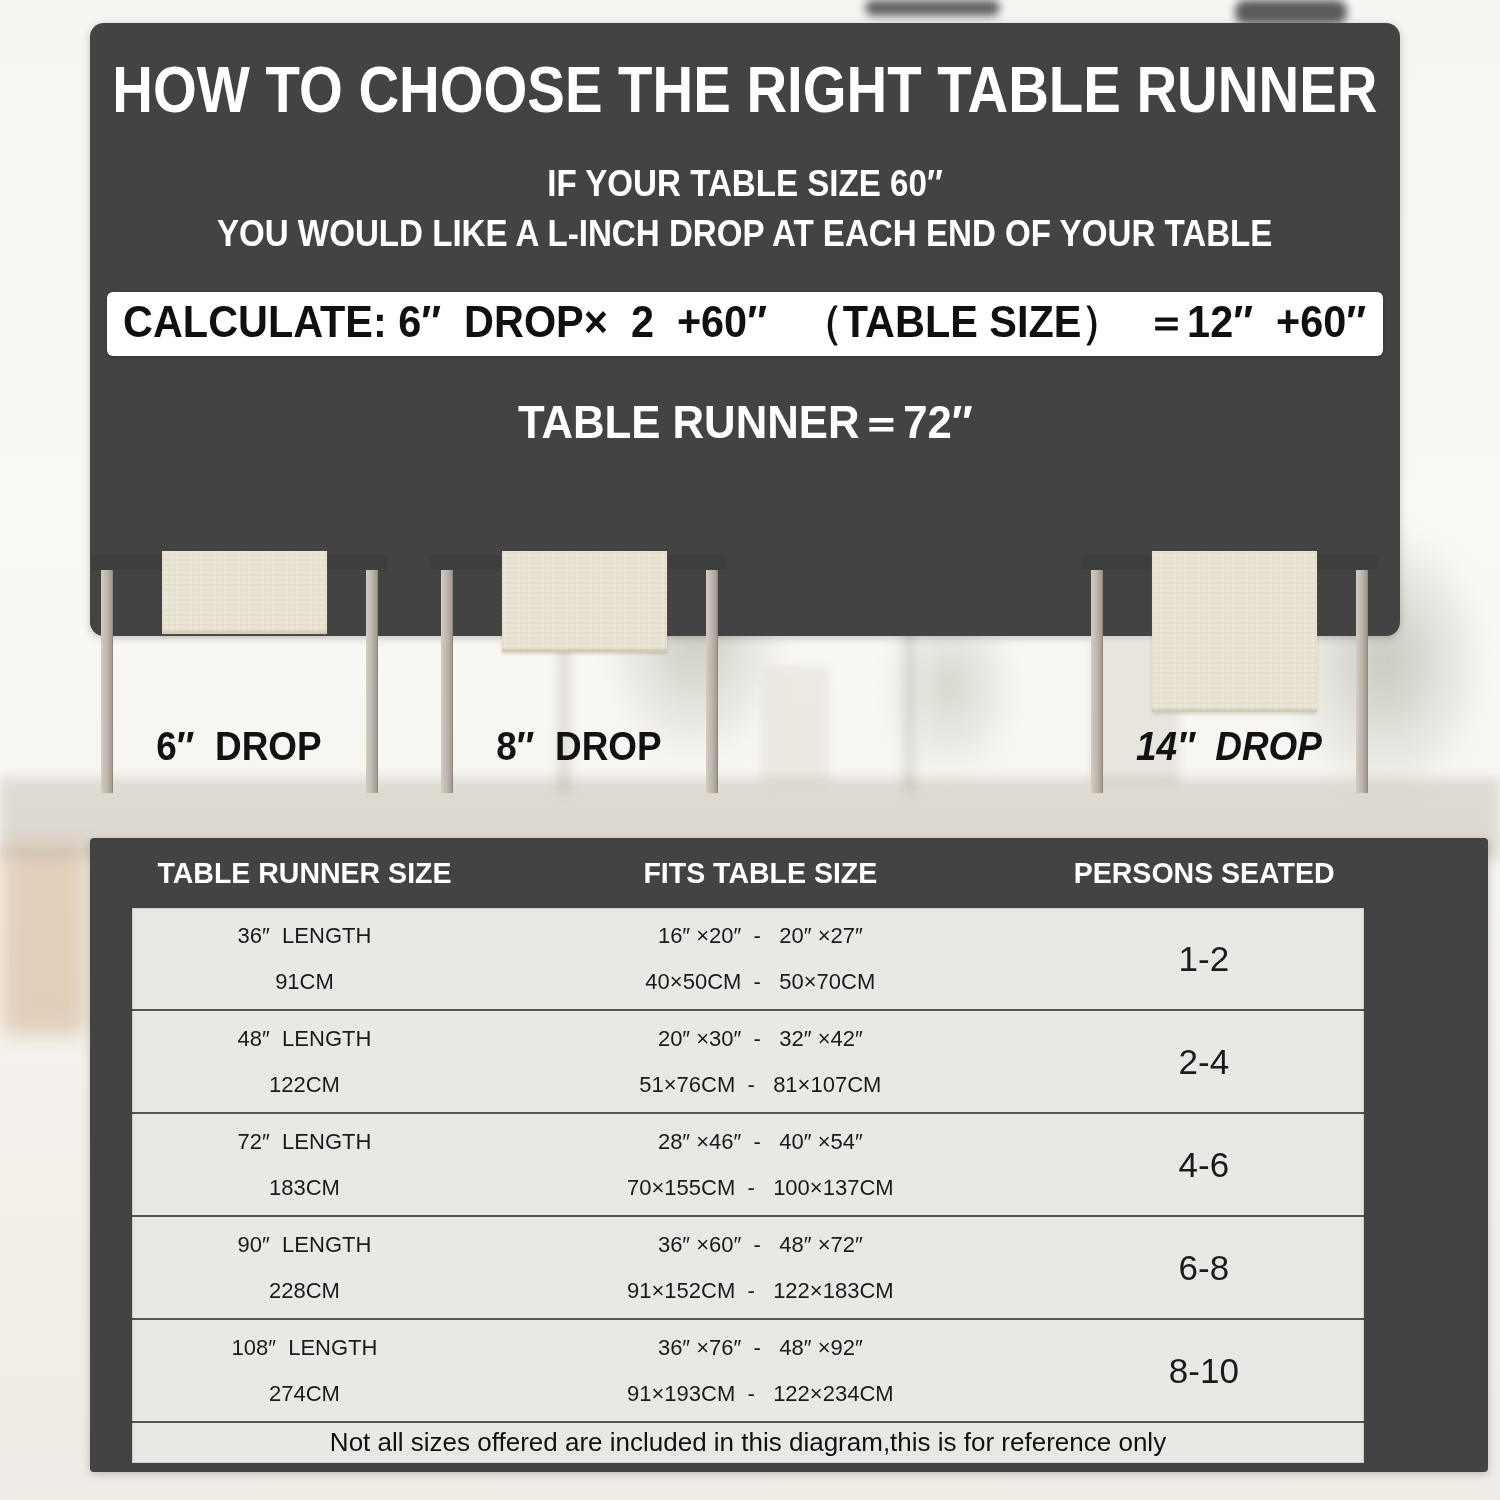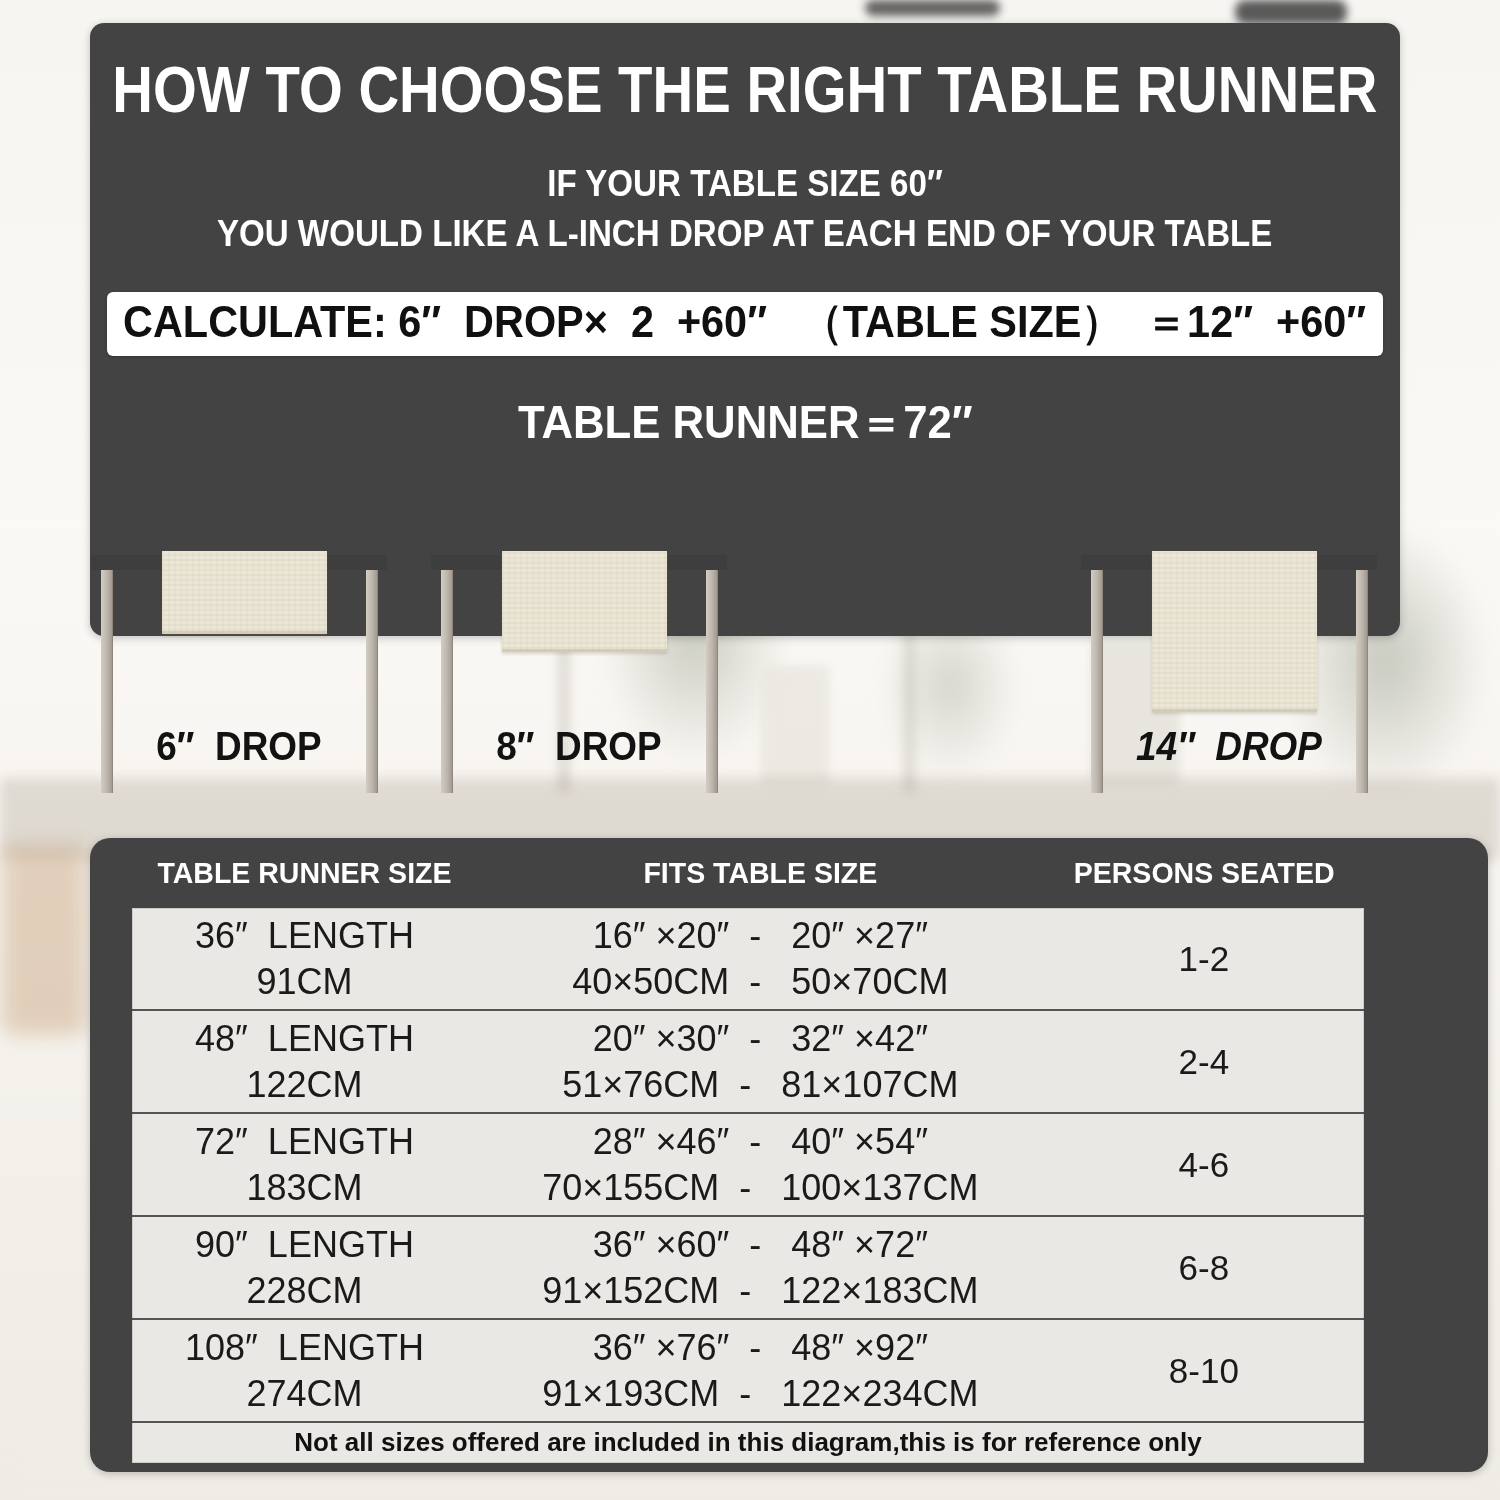--- a/index.html
+++ b/index.html
@@ -34,33 +34,33 @@
       repeating-linear-gradient(90deg,rgba(210,200,175,.16) 0 2px,rgba(255,255,255,0) 2px 6px);
     border-bottom:3px solid rgba(196,186,160,.55);box-shadow:0 2px 3px rgba(120,110,90,.25);}
   .h6{height:80px;} .h8{height:98px;} .h10{height:136px;} .h14{height:158px;}
   .leg{position:absolute;top:19px;width:11px;height:223px;
     background:linear-gradient(to right,#d2ccc3 0%,#bdb6ac 55%,#a29a90 100%);
     border-right:1px solid #8f877d;}
   .leg.l{left:10px;} .leg.r{left:275px;}
   .drop-label{position:absolute;top:172px;left:0;width:100%;text-align:center;
     font-size:41px;font-weight:700;color:#121212;white-space:pre;transform:scaleX(.9);}
   
-  .bottom-panel{left:90px;top:838px;width:1398px;height:634px;border-radius:20px;}
+  .bottom-panel{left:90px;top:838px;width:1398px;height:634px;border-radius:4px;}
   .tbl-header{position:absolute;top:0;left:42px;width:1232px;height:70px;
     display:grid;grid-template-columns:28% 46% 26%;align-items:center;}
   .tbl-header div{color:#ffffff;font-weight:700;font-size:30px;text-align:center;white-space:pre;transform:scaleX(.95);}
   .tbl-body{position:absolute;top:70px;left:42px;width:1232px;height:555px;
     background:rgba(247,245,241,.93);box-shadow:inset 0 0 0 1px rgba(120,120,120,.25);}
   .row{box-sizing:border-box;height:103px;border-bottom:2px solid rgba(58,58,58,.85);
     display:grid;grid-template-columns:28% 46% 26%;align-items:center;}
   .cell{display:flex;flex-direction:column;align-items:center;justify-content:center;
-    font-size:36px;line-height:46px;color:#1a1a1a;white-space:pre;}
+    font-size:22px;line-height:46px;color:#1a1a1a;white-space:pre;}
   .cell.persons{font-size:35px;}
   .note-row{height:38px;display:flex;align-items:center;justify-content:center;}
-  .note{font-size:26px;font-weight:700;color:#111;white-space:pre;}
+  .note{font-size:26px;font-weight:400;color:#111;white-space:pre;}
 </style>
 </head>
 <body>
 
 <div class="canvas">
 
   <div class="photo">
     <div class="ph blur4" style="left:865px;top:0;width:135px;height:16px;background:#3f3f3f;opacity:.8;"></div>
     <div class="ph blur4" style="left:1235px;top:0;width:112px;height:24px;background:#3f3f3f;opacity:.85;"></div>
     <div class="ph blur6" style="left:560px;top:512px;width:8px;height:280px;background:#b9b4aa;opacity:.6;border-radius:0;"></div>

